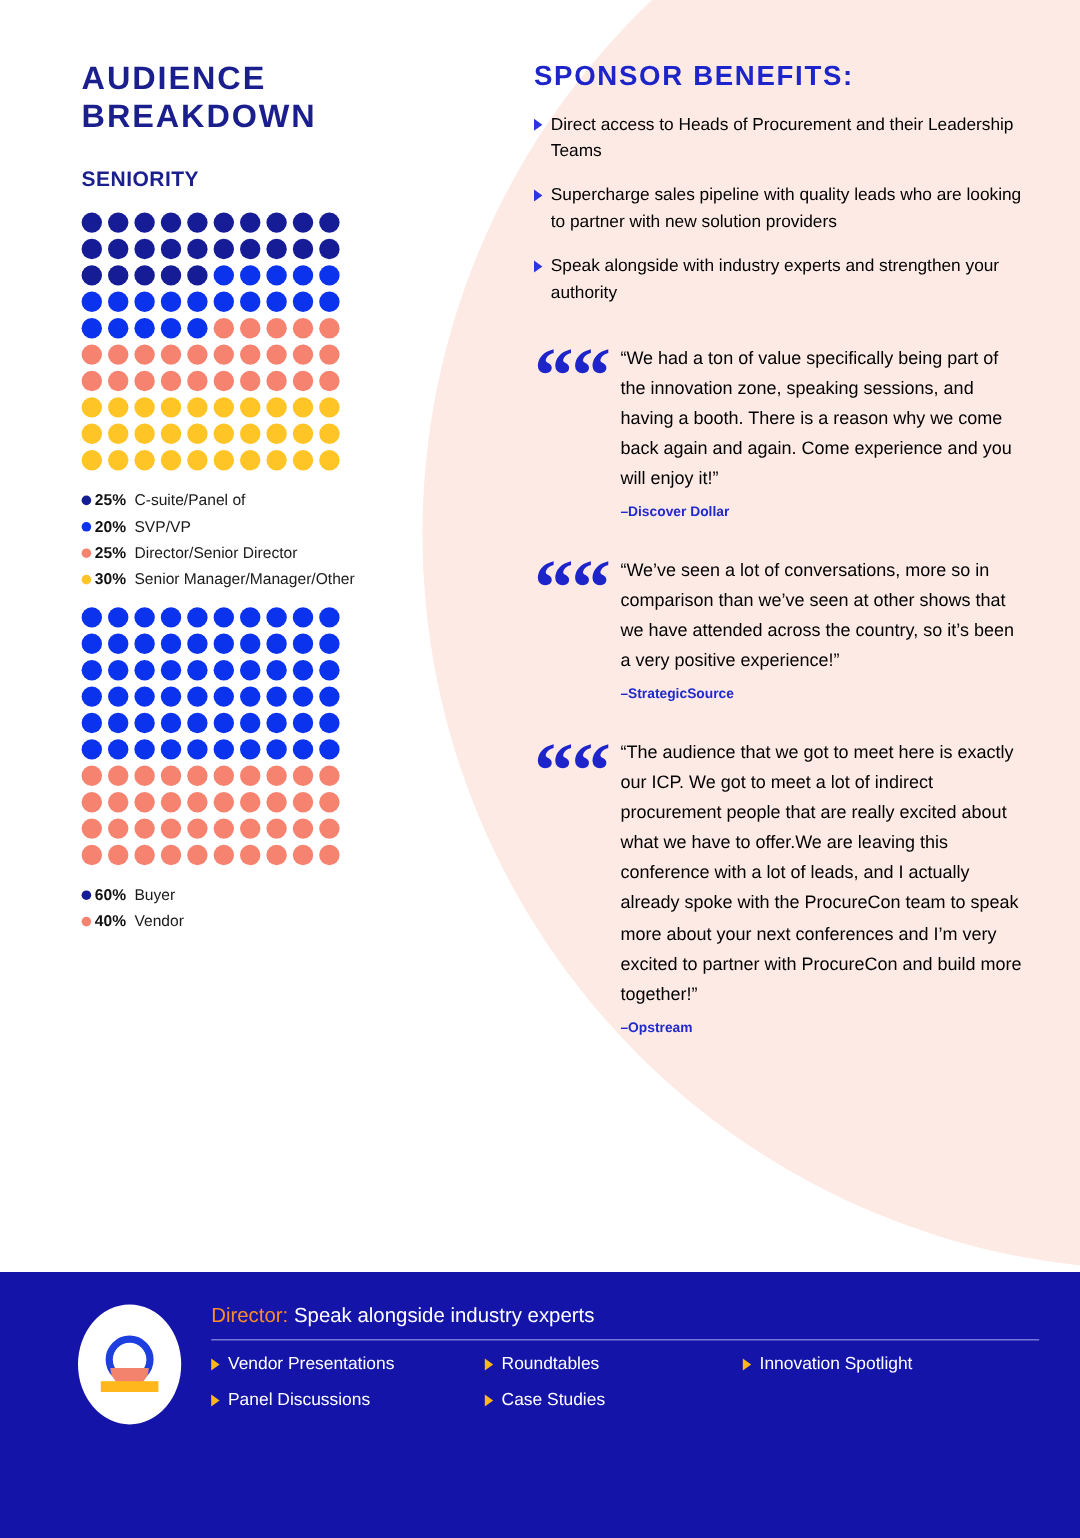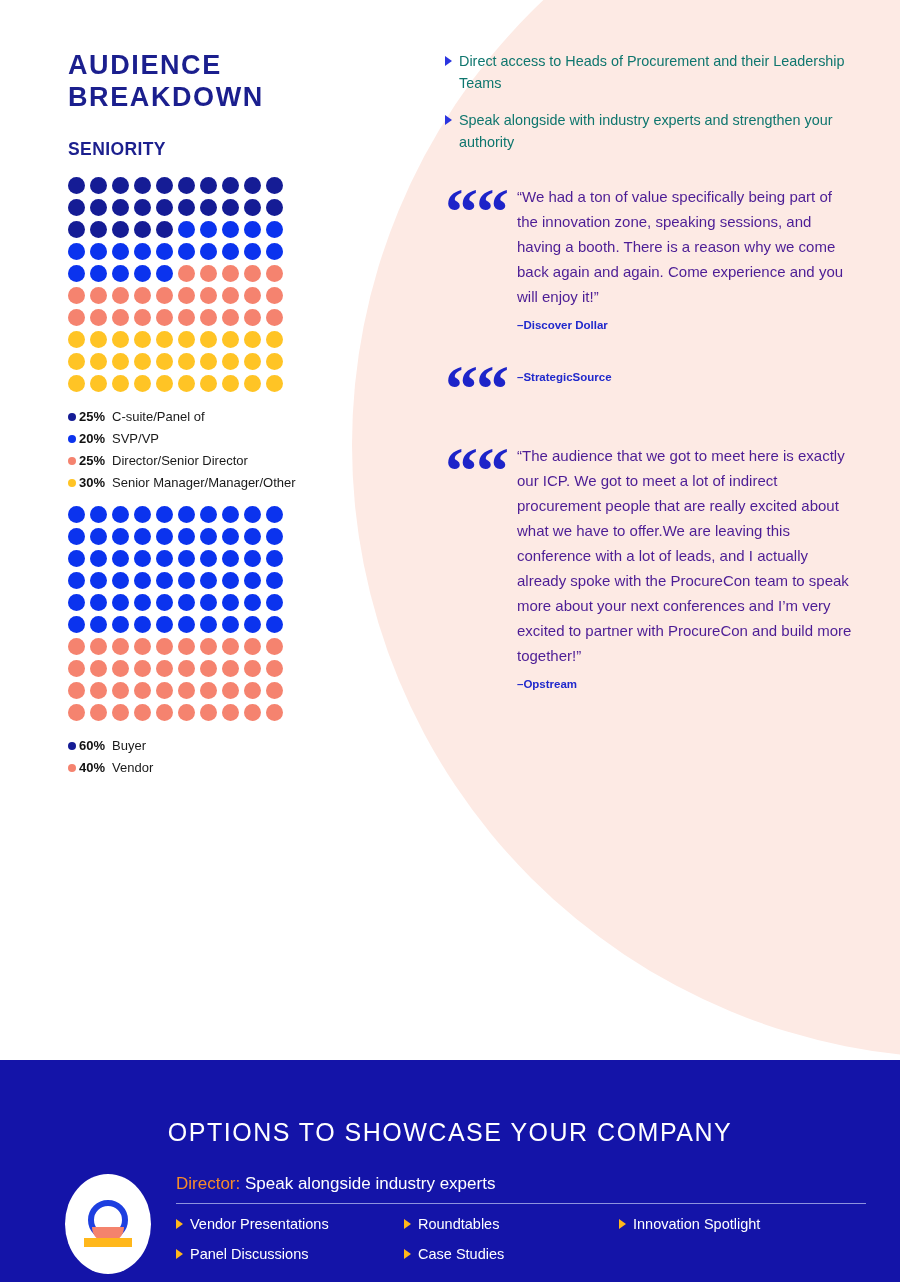--- a/index.html
+++ b/index.html
@@ -121,21 +121,21 @@
   }
   .arrow-blue {
     flex: none;
     width: 0; height: 0;
     border-left: 7px solid #2b35e0;
     border-top: 5px solid transparent;
     border-bottom: 5px solid transparent;
     margin: 6px 7px 0 0;
   }
   .benefit-text {
-    color: #0f766e;
+    color: #000000;
     font-size: 14.4px;
     line-height: 1.56;
   }
 
   
   .quote-block {
     display: flex;
     align-items: flex-start;
     margin-top: 30px;
   }
@@ -144,21 +144,21 @@
     color: #1d24c9;
     font-size: 66px;
     font-weight: 700;
     line-height: .72;
     font-family: "Liberation Serif", serif;
     margin: 4px 10px 0 0;
     letter-spacing: -2px;
   }
   .quote-body { flex: 1; }
   .quote-text {
-    color: #4c1d95;
+    color: #000000;
     font-size: 15px;
     line-height: 1.67;
   }
   .quote-author {
     color: #2029cc;
     font-size: 11.5px;
     font-weight: 600;
     margin-top: 10px;
   }
 
@@ -511,59 +511,64 @@
         <div class="legend-row">
           <span class="legend-dot" style="background: rgb(245, 131, 111);"></span>
           <span class="legend-pct">40%</span>
           <span class="legend-label">Vendor</span>
         </div>
       </div>
   </div>
 
   <div class="right-col">
 
+    <div class="right-title">SPONSOR BENEFITS:</div>
 
     <div id="benefit-list">
         <div class="benefit">
           <span class="arrow-blue"></span>
           <span class="benefit-text">Direct access to Heads of Procurement and their Leadership Teams</span>
+        </div>
+        <div class="benefit">
+          <span class="arrow-blue"></span>
+          <span class="benefit-text">Supercharge sales pipeline with quality leads who are looking to partner with new solution providers</span>
         </div>
         <div class="benefit">
           <span class="arrow-blue"></span>
           <span class="benefit-text">Speak alongside with industry experts and strengthen your authority</span>
         </div>
       </div>
 
     <div id="quote-list">
         <div class="quote-block">
           <div class="qmark">““</div>
           <div class="quote-body">
             <div class="quote-text">“We had a ton of value specifically being part of the innovation zone, speaking sessions, and having a booth. There is a reason why we come back again and again. Come experience and you will enjoy it!”</div>
             <div class="quote-author">–Discover Dollar</div>
           </div>
         </div>
         <div class="quote-block">
           <div class="qmark">““</div>
           <div class="quote-body">
+            <div class="quote-text">“We’ve seen a lot of conversations, more so in comparison than we’ve seen at other shows that we have attended across the country, so it’s been a very positive experience!”</div>
             <div class="quote-author">–StrategicSource</div>
           </div>
         </div>
         <div class="quote-block">
           <div class="qmark">““</div>
           <div class="quote-body">
             <div class="quote-text">“The audience that we got to meet here is exactly our ICP. We got to meet a lot of indirect procurement people that are really excited about what we have to offer.We are leaving this conference with a lot of leads, and I actually already spoke with the ProcureCon team to speak more about your next conferences and I’m very excited to partner with ProcureCon and build more together!”</div>
             <div class="quote-author">–Opstream</div>
           </div>
         </div>
       </div>
   </div>
 
   <div class="blue-band">
 
-    <div class="band-title">OPTIONS TO SHOWCASE YOUR COMPANY</div>
 
     <div class="band-body">
 
       <div class="logo-mark">
         <div class="logo-ring"></div>
         <div class="logo-arc"></div>
         <div class="logo-bar"></div>
       </div>
 
       <div class="band-right">

